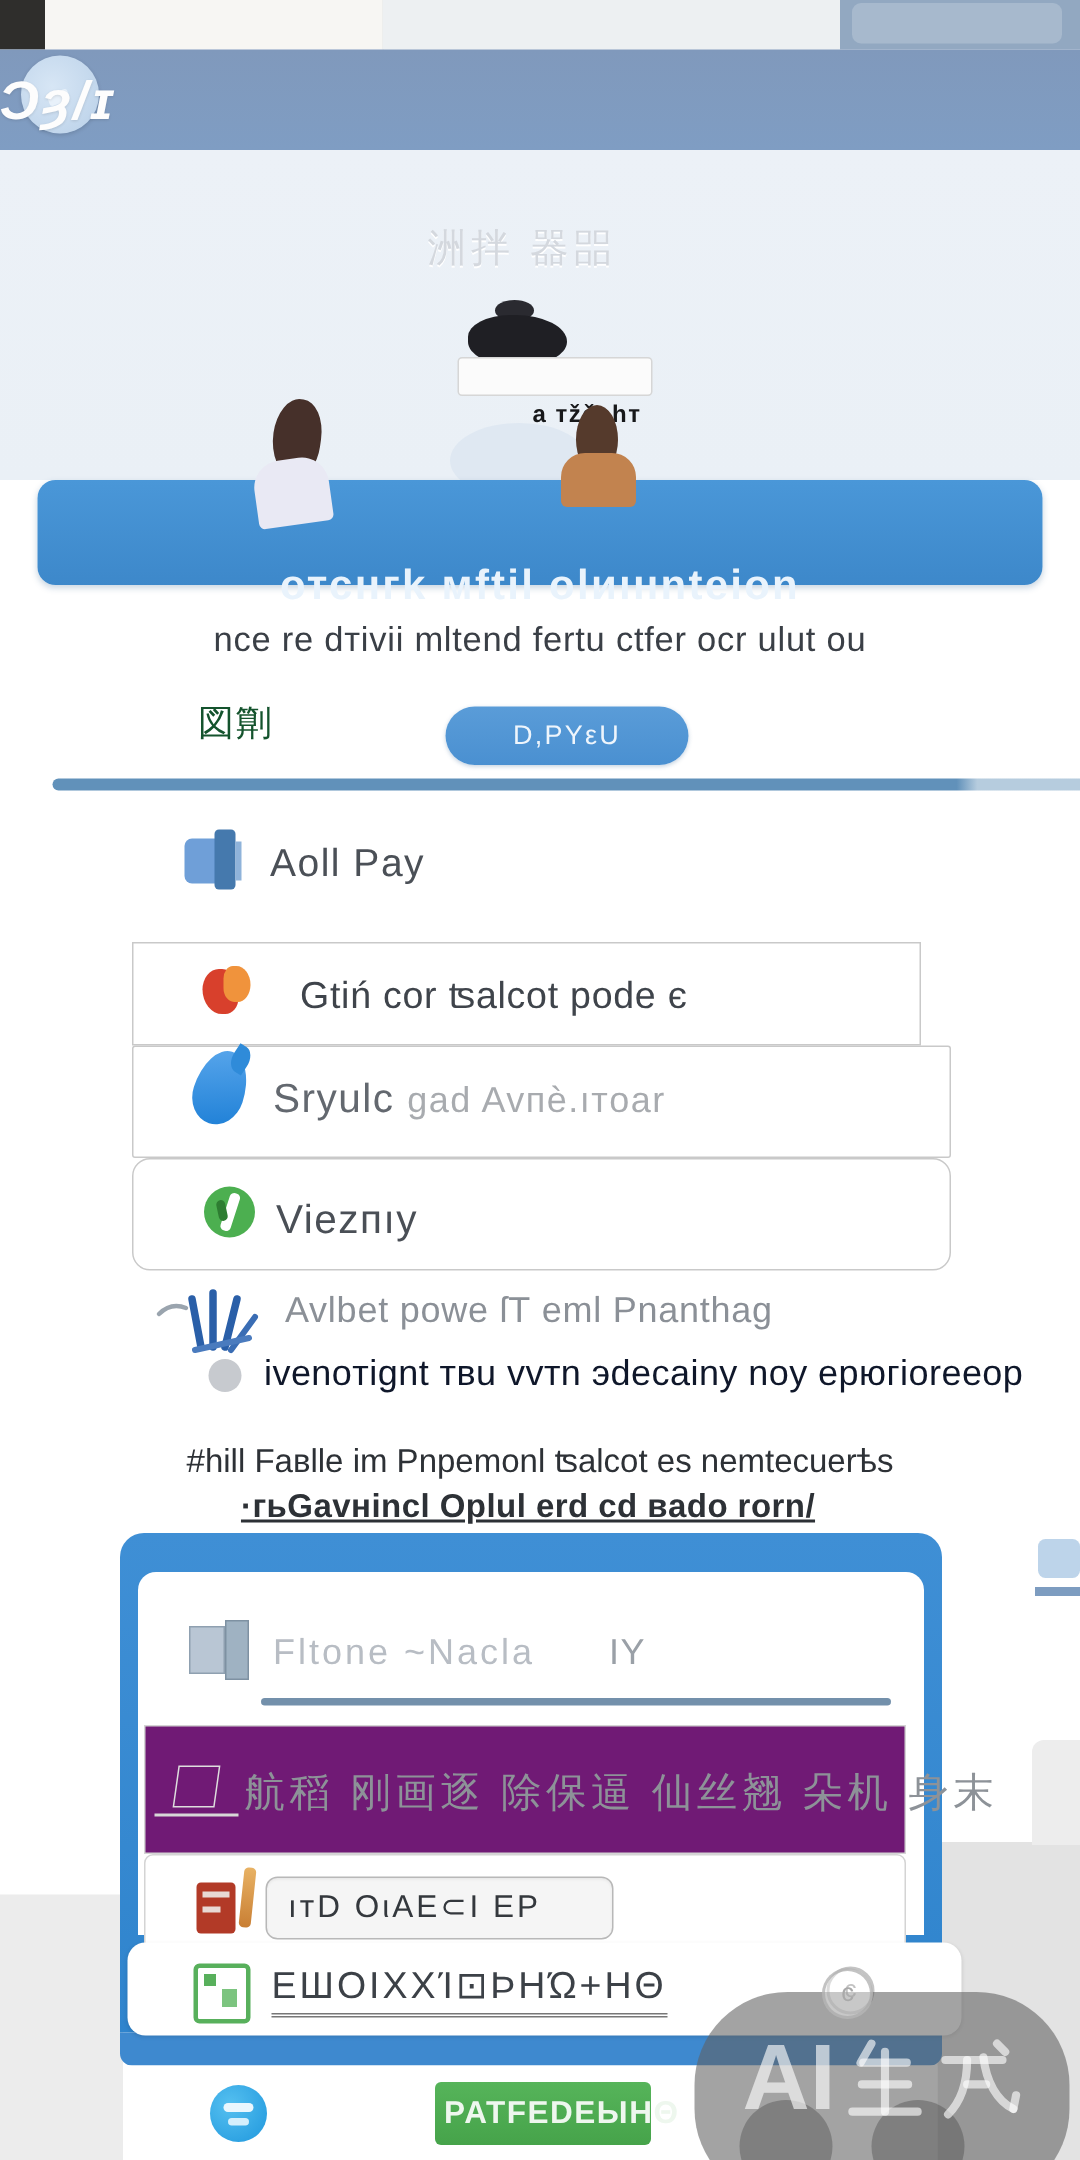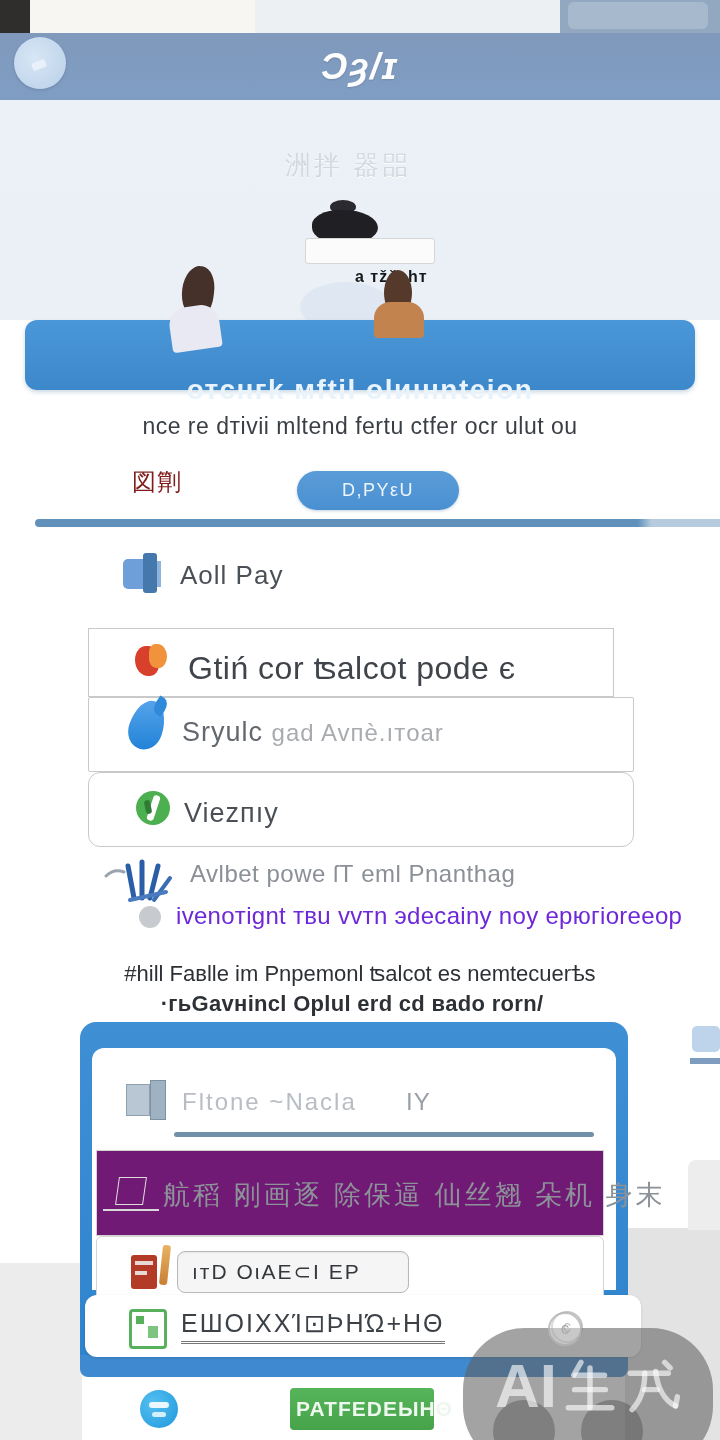--- a/index.html
+++ b/index.html
@@ -13,21 +13,21 @@
   .ts-mid{left:255px;top:0;width:305px;height:33px;background:#edf0f2;}
   .ts-right{left:560px;top:0;width:160px;height:33px;background:#92a8c1;}
   .ts-tile{left:568px;top:2px;width:140px;height:27px;background:#a7b9cd;border-radius:6px;}
   
   .header{left:0;top:33px;width:720px;height:67px;
           background:linear-gradient(180deg,#829bc0 0%,#7f9dc3 100%);
           background:linear-gradient(180deg,#8099bc,#7f9dc3);}
   .backbtn{left:14px;top:37px;width:52px;height:52px;border-radius:50%;
            background:radial-gradient(circle at 40% 40%,#d7e6f5,#b9d0e8);box-shadow:0 1px 3px rgba(0,0,0,.15);}
   .backbtn:after{content:"";position:absolute;left:18px;top:24px;width:14px;height:8px;background:#e8f1fa;transform:rotate(-20deg);border-radius:2px;}
-  .logo{left:0;top:46px;width:720px;text-align:center;color:#fdfdfd;
+  .logo{left:0;top:46px;width:720px;text-align:left;color:#fdfdfd;
         font-size:36px;font-weight:bold;font-style:italic;letter-spacing:2px;text-shadow:0 1px 2px rgba(0,0,0,.12);}
   .header-sep{left:0;top:100px;width:720px;height:3px;background:#dfe7ee;}
   
   .hero{left:0;top:100px;width:720px;height:220px;background:linear-gradient(180deg,#ecf1f7,#eaf0f6);}
   .ghost{left:285px;top:148px;width:180px;font-size:26px;color:#d4d8de;letter-spacing:3px;
          text-shadow:0 1px 0 #fff;filter:blur(.4px);}
   .blob{left:312px;top:210px;width:66px;height:34px;background:#1f1f24;border-radius:45% 55% 50% 50%;}
   .blob2{left:330px;top:200px;width:26px;height:14px;background:#2a2a30;border-radius:50%;}
   .whitebox{left:305px;top:238px;width:128px;height:24px;background:#fbfbfb;border:1px solid #d6d6d6;border-radius:3px;}
   .caption{left:355px;top:222px;font-size:16px;font-weight:bold;color:#17181a;letter-spacing:1px;margin-top:46px;}
@@ -36,57 +36,57 @@
   .bodyL{left:170px;top:306px;width:50px;height:44px;background:#e9e9f4;border-radius:18px 18px 4px 4px;transform:rotate(-8deg);z-index:5;}
   .hairR{left:384px;top:270px;width:28px;height:46px;background:#553a2c;border-radius:50%;z-index:5;}
   .bodyR{left:374px;top:302px;width:50px;height:36px;background:#c2834f;border-radius:16px 16px 4px 4px;z-index:5;}
   
   .banner{left:25px;top:320px;width:670px;height:70px;border-radius:12px;z-index:4;
           background:linear-gradient(180deg,#4a97d8,#3d88ca);box-shadow:0 2px 4px rgba(40,90,140,.25);}
   .banner-title{left:0;top:18px;width:670px;text-align:center;color:#e9f3fc;font-size:28px;
                 font-weight:bold;letter-spacing:1.5px;margin-top:36px;}
   
   .subtitle{left:0;top:413px;width:720px;text-align:center;font-size:23px;color:#3a3f46;letter-spacing:.5px;}
-  .stamp{left:132px;top:466px;font-size:24px;color:#7f1d1d;letter-spacing:1px;}
+  .stamp{left:132px;top:466px;font-size:24px;color:#14532d;letter-spacing:1px;}
   .paybtn{left:297px;top:471px;width:162px;height:39px;border-radius:20px;border:none;
           background:linear-gradient(180deg,#5a9cd8,#4a90d1);color:#eef5fc;font-size:18px;
           letter-spacing:1.5px;box-shadow:0 1px 3px rgba(50,100,150,.3);}
   .divider{left:35px;top:519px;width:685px;height:8px;border-radius:4px 0 0 4px;
            background:linear-gradient(to right,#6191ba 0%,#6191ba 88%,#b6ccde 90%,#b6ccde 100%);}
   
   .rowA-icon{left:123px;top:553px;width:38px;height:40px;}
   .rowA-icon .b1{position:absolute;left:0;top:6px;width:26px;height:30px;background:#6f9fd8;border-radius:5px;}
   .rowA-icon .b2{position:absolute;left:20px;top:0;width:14px;height:40px;background:#4579ad;border-radius:3px;}
   .rowA-icon .b3{position:absolute;left:34px;top:8px;width:4px;height:26px;background:#8fb3da;}
   .rowA-label{left:180px;top:560px;font-size:26px;color:#4b5057;letter-spacing:1px;}
   .boxlist{border:1px solid #c9c9c9;background:#fff;}
   .box1{left:88px;top:628px;width:524px;height:67px;}
   .box2{left:88px;top:697px;width:544px;height:73px;border-radius:2px;}
   .box3{left:88px;top:772px;width:544px;height:73px;border-radius:12px;}
   .gtin-icon{left:135px;top:644px;width:32px;height:34px;}
   .gtin-icon .p1{position:absolute;left:0;top:2px;width:24px;height:30px;background:#d8402c;border-radius:50% 50% 40% 60%;}
   .gtin-icon .p2{position:absolute;left:14px;top:0;width:18px;height:24px;background:#f0933c;border-radius:40% 60% 55% 45%;}
-  .gtin-label{left:188px;top:650px;font-size:32px;color:#3f444b;letter-spacing:.5px;}
+  .gtin-label{left:200px;top:650px;font-size:25px;color:#3f444b;letter-spacing:.5px;}
   .drop-icon{left:130px;top:700px;width:34px;height:50px;background:linear-gradient(160deg,#5aa7ec,#1d7fd6);
              border-radius:50% 50% 50% 50%/60% 60% 40% 40%;transform:rotate(18deg);}
   .drop-icon:before{content:"";position:absolute;left:18px;top:-6px;width:12px;height:18px;background:#2f8bd9;
              border-radius:0 60% 0 60%;transform:rotate(15deg);}
   .sryulc-label{left:182px;top:717px;font-size:27px;color:#63686f;letter-spacing:1px;}
   .sryulc-tail{color:#a8abaf;font-size:24px;letter-spacing:1px;}
   .wz-icon{left:136px;top:791px;width:34px;height:34px;border-radius:50%;background:#4caf50;}
   .wz-icon:before{content:"";position:absolute;left:14px;top:4px;width:7px;height:26px;background:#fff;transform:rotate(18deg);border-radius:3px;}
   .wz-icon:after{content:"";position:absolute;left:9px;top:9px;width:6px;height:14px;background:#2e7d32;transform:rotate(-12deg);border-radius:3px;}
   .viezny-label{left:184px;top:798px;font-size:27px;color:#4a4f56;letter-spacing:1px;}
   
   .fan{left:100px;top:858px;width:78px;height:46px;}
   .note-dot{left:139px;top:906px;width:22px;height:22px;border-radius:50%;background:#c7cacf;}
   .partner-brand{left:190px;top:860px;font-size:24px;color:#8b9097;letter-spacing:.5px;}
-  .partner-note{left:176px;top:902px;font-size:24px;color:#6d28d9;letter-spacing:.3px;text-align:right;}
+  .partner-note{left:176px;top:902px;font-size:24px;color:#0f172a;letter-spacing:.3px;text-align:right;}
   .terms1{left:0;top:961px;width:720px;text-align:center;font-size:22px;color:#2d3136;}
-  .terms2{left:0;top:991px;width:704px;text-align:center;font-size:22px;color:#2d3136;font-weight:bold;letter-spacing:.3px;}
+  .terms2{left:0;top:991px;width:704px;text-align:center;font-size:22px;color:#2d3136;font-weight:bold;letter-spacing:.3px;text-decoration:underline;}
   
   .frame{left:80px;top:1022px;width:548px;height:333px;background:linear-gradient(180deg,#3f8fd5,#2f84cd);
          border-radius:16px 16px 0 0;z-index:2;}
   .frame-tab{left:692px;top:1026px;width:28px;height:26px;background:#bdd4ea;border-radius:5px;}
   .frame-tabline{left:690px;top:1058px;width:30px;height:6px;background:#7d9cc0;}
   .inner{left:92px;top:1048px;width:524px;height:242px;background:#fff;border-radius:12px 12px 0 0;z-index:3;}
   .pos-icon{left:34px;top:32px;width:40px;height:38px;}
   .pos-icon .s1{position:absolute;left:0;top:4px;width:22px;height:30px;background:#b9c6d4;border:1px solid #8fa0b0;}
   .pos-icon .s2{position:absolute;left:24px;top:0;width:14px;height:38px;background:#9fb2c2;border:1px solid #7e91a2;}
   .acct-label{left:90px;top:40px;font-size:24px;color:#b8bdc4;letter-spacing:2px;}

